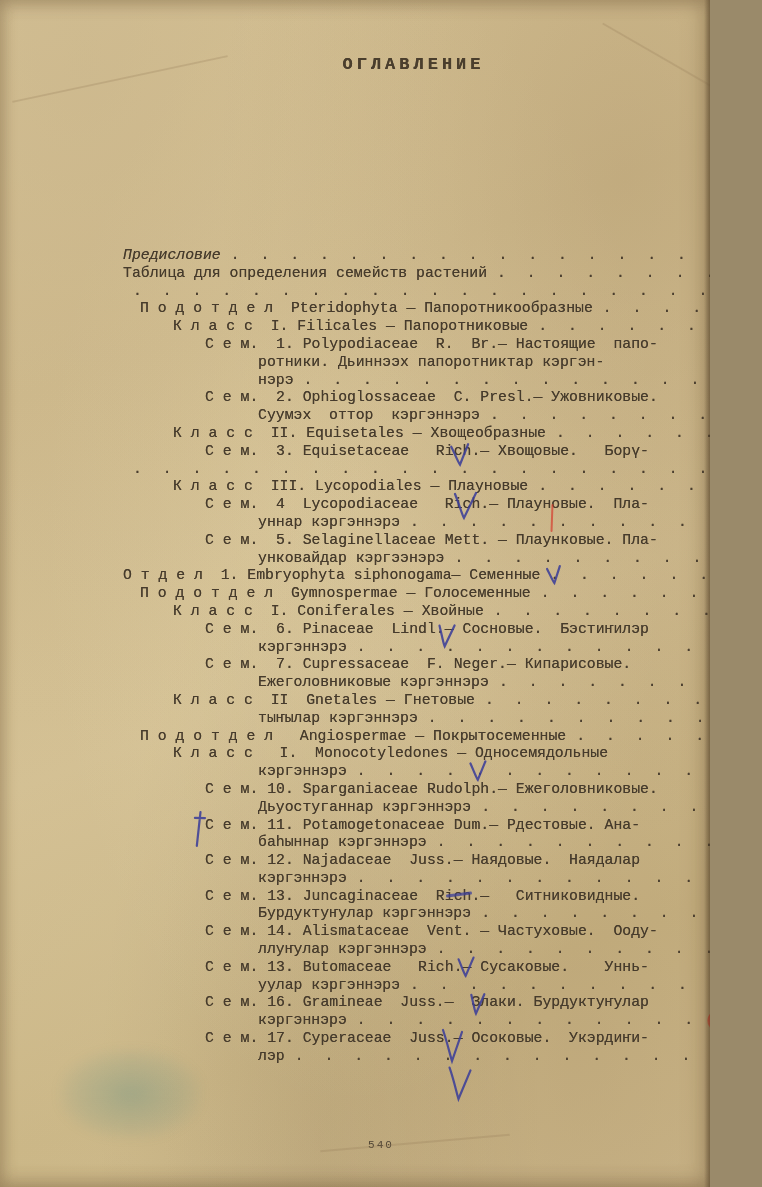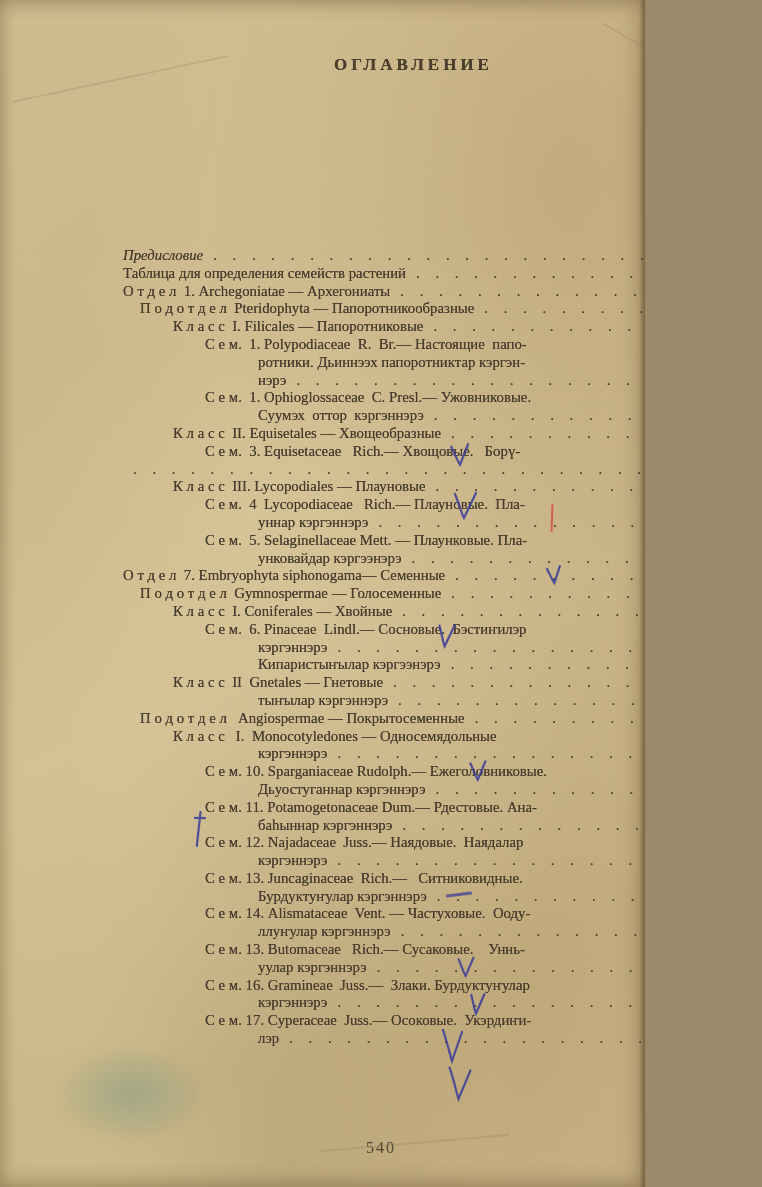--- a/index.html
+++ b/index.html
@@ -1,20 +1,20 @@
 <!DOCTYPE html>
 <html><head>
 <meta charset="utf-8">
 <style>
   html,body{margin:0;padding:0;background:#9a8a6a;}
   .page{
     position:relative;
-    width:645px;height:1187px;
+    width:710px;height:1187px;
     overflow:hidden;
-    font-family:Liberation Serif, serif;
+    font-family:Liberation Mono, monospace;
     color:#463b2c;
     background:
       radial-gradient(ellipse at 12% 6%, rgba(196,176,136,.40), transparent 42%),
       radial-gradient(ellipse at 88% 15%, rgba(158,132,92,.28), transparent 46%),
       radial-gradient(ellipse at 50% 45%, rgba(233,219,178,.30), transparent 62%),
       radial-gradient(ellipse at 82% 88%, rgba(163,138,98,.30), transparent 52%),
       radial-gradient(ellipse at 20% 78%, rgba(210,194,152,.30), transparent 48%),
       radial-gradient(ellipse at 45% 96%, rgba(150,128,92,.25), transparent 40%),
       linear-gradient(160deg,#d6c295 0%,#cfba8c 28%,#d4c093 55%,#cab584 80%,#cfba8d 100%);
     box-shadow:
@@ -51,21 +51,21 @@
   .entry.lv-sem    .line.cont .text{padding-left:135px;}
   .entry.it .line:first-child .text{font-style:italic;}
   .leader{
     flex:1;overflow:hidden;white-space:nowrap;
     letter-spacing:6px;padding-left:10px;color:#4a3e2f;
   }
   .leader.hidden{visibility:hidden;}
   .pageno{min-width:32px;text-align:right;font-size:15px;}
   .footer{
     position:absolute;top:1139px;left:0;width:762px;text-align:center;
-    font-size:16px;letter-spacing:2px;color:#4f4434;
+    font-size:11px;letter-spacing:2px;color:#4f4434;
   }
   .ann{position:absolute;pointer-events:none;}
   .ann svg{display:block;overflow:visible;}
   .ann-ellipse{border:2px solid rgba(205,58,43,.8);border-radius:50%;}
   .ann-scribble{border:2px solid rgba(205,58,43,.75);border-radius:50%;}
   .ann-scribble::before{
     content:"";position:absolute;left:-3px;top:2px;right:-1px;bottom:-4px;
     border:1.5px solid rgba(205,58,43,.6);border-radius:50%;transform:rotate(9deg);
   }
   .ann-roundrect{border:2px solid rgba(205,58,43,.78);border-radius:9px;}
@@ -84,35 +84,35 @@
 <div class="page">
   <div class="title">ОГЛАВЛЕНИЕ</div>
   <div class="toc" id="toc">
       <div class="entry lv-top it">
         <div class="line last"><span class="text">Предисловие</span><span class="leader">. . . . . . . . . . . . . . . . . . . . . . . . . . . . . . . . . . . . . . . . . . . . . . . . . . . . . . . . . . . .</span><span class="pageno">3</span></div>
       </div>
       <div class="entry lv-top">
         <div class="line last"><span class="text">Таблица для определения семейств растений</span><span class="leader">. . . . . . . . . . . . . . . . . . . . . . . . . . . . . . . . . . . . . . . . . . . . . . . . . . . . . . . . . . . .</span><span class="pageno">6</span></div>
       </div>
       <div class="entry lv-otdel">
-        <div class="line last"><span class="text">О т д е л  1. Archegoniatae — Архегониаты</span><span class="leader">. . . . . . . . . . . . . . . . . . . . . . . . . . . . . . . . . . . . . . . . . . . . . . . . . . . . . . . . . . . .</span><span class="pageno">18</span></div>
+        <div class="line last"><span class="leader">. . . . . . . . . . . . . . . . . . . . . . . . . . . . . . . . . . . . . . . . . . . . . . . . . . . . . . . . . . . .</span><span class="pageno">18</span></div>
       </div>
       <div class="entry lv-podotdel">
         <div class="line last"><span class="text">П о д о т д е л  Pteridophyta — Папоротникообразные</span><span class="leader">. . . . . . . . . . . . . . . . . . . . . . . . . . . . . . . . . . . . . . . . . . . . . . . . . . . . . . . . . . . .</span><span class="pageno">18</span></div>
       </div>
       <div class="entry lv-klass">
         <div class="line last"><span class="text">К л а с с  I. Filicales — Папоротниковые</span><span class="leader">. . . . . . . . . . . . . . . . . . . . . . . . . . . . . . . . . . . . . . . . . . . . . . . . . . . . . . . . . . . .</span><span class="pageno">18</span></div>
       </div>
       <div class="entry lv-sem">
         <div class="line"><span class="text">С е м.  1. Polypodiaceae  R.  Br.— Настоящие  папо-</span></div>
         <div class="line cont"><span class="text">ротники. Дьиннээх папоротниктар кэргэн-</span></div>
         <div class="line cont last"><span class="text">нэрэ</span><span class="leader">. . . . . . . . . . . . . . . . . . . . . . . . . . . . . . . . . . . . . . . . . . . . . . . . . . . . . . . . . . . .</span><span class="pageno">18</span></div>
       </div>
       <div class="entry lv-sem">
-        <div class="line"><span class="text">С е м.  1. Ophioglossaceae  C. Presl.— Ужовниковые.</span></div>
+        <div class="line"><span class="text">С е м.  2. Ophioglossaceae  C. Presl.— Ужовниковые.</span></div>
         <div class="line cont last"><span class="text">Суумэх  оттор  кэргэннэрэ</span><span class="leader">. . . . . . . . . . . . . . . . . . . . . . . . . . . . . . . . . . . . . . . . . . . . . . . . . . . . . . . . . . . .</span><span class="pageno">24</span></div>
       </div>
       <div class="entry lv-klass">
         <div class="line last"><span class="text">К л а с с  II. Equisetales — Хвощеобразные</span><span class="leader">. . . . . . . . . . . . . . . . . . . . . . . . . . . . . . . . . . . . . . . . . . . . . . . . . . . . . . . . . . . .</span><span class="pageno">25</span></div>
       </div>
       <div class="entry lv-sem">
         <div class="line"><span class="text">С е м.  3. Equisetaceae   Rich.— Хвощовые.   Борү-</span></div>
         <div class="line cont last"><span class="leader">. . . . . . . . . . . . . . . . . . . . . . . . . . . . . . . . . . . . . . . . . . . . . . . . . . . . . . . . . . . .</span><span class="pageno">25</span></div>
       </div>
       <div class="entry lv-klass">
@@ -120,34 +120,35 @@
       </div>
       <div class="entry lv-sem">
         <div class="line"><span class="text">С е м.  4  Lycopodiaceae   Rich.— Плауновые.  Пла-</span></div>
         <div class="line cont last"><span class="text">уннар кэргэннэрэ</span><span class="leader">. . . . . . . . . . . . . . . . . . . . . . . . . . . . . . . . . . . . . . . . . . . . . . . . . . . . . . . . . . . .</span><span class="pageno">27</span></div>
       </div>
       <div class="entry lv-sem">
         <div class="line"><span class="text">С е м.  5. Selaginellaceae Mett. — Плаунковые. Пла-</span></div>
         <div class="line cont last"><span class="text">унковайдар кэргээнэрэ</span><span class="leader">. . . . . . . . . . . . . . . . . . . . . . . . . . . . . . . . . . . . . . . . . . . . . . . . . . . . . . . . . . . .</span><span class="pageno">29</span></div>
       </div>
       <div class="entry lv-otdel">
-        <div class="line last"><span class="text">О т д е л  7. Embryophyta siphonogama— Семенные</span><span class="leader">. . . . . . . . . . . . . . . . . . . . . . . . . . . . . . . . . . . . . . . . . . . . . . . . . . . . . . . . . . . .</span><span class="pageno">31</span></div>
+        <div class="line last"><span class="text">О т д е л  1. Embryophyta siphonogama— Семенные</span><span class="leader">. . . . . . . . . . . . . . . . . . . . . . . . . . . . . . . . . . . . . . . . . . . . . . . . . . . . . . . . . . . .</span><span class="pageno">31</span></div>
       </div>
       <div class="entry lv-podotdel">
         <div class="line last"><span class="text">П о д о т д е л  Gymnospermae — Голосеменные</span><span class="leader">. . . . . . . . . . . . . . . . . . . . . . . . . . . . . . . . . . . . . . . . . . . . . . . . . . . . . . . . . . . .</span><span class="pageno">31</span></div>
       </div>
       <div class="entry lv-klass">
         <div class="line last"><span class="text">К л а с с  I. Coniferales — Хвойные</span><span class="leader">. . . . . . . . . . . . . . . . . . . . . . . . . . . . . . . . . . . . . . . . . . . . . . . . . . . . . . . . . . . .</span><span class="pageno">31</span></div>
       </div>
       <div class="entry lv-sem">
         <div class="line"><span class="text">С е м.  6. Pinaceae  Lindl.— Сосновые.  Бэстиҥилэр</span></div>
         <div class="line cont last"><span class="text">кэргэннэрэ</span><span class="leader">. . . . . . . . . . . . . . . . . . . . . . . . . . . . . . . . . . . . . . . . . . . . . . . . . . . . . . . . . . . .</span><span class="pageno">31</span></div>
       </div>
       <div class="entry lv-sem">
-        <div class="line cont last"><span class="text">Кипаристыҥылар кэргээнэрэ</span><span class="leader">. . . . . . . . . . . . . . . . . . . . . . . . . . . . . . . . . . . . . . . . . . . . . . . . . . . . . . . . . . . .</span><span class="pageno">34</span></div>
+        <div class="line"><span class="text">С е м.  7. Cupressaceae  F. Neger.— Кипарисовые.</span></div>
+        <div class="line cont last"><span class="text">Ежеголовниковые кэргэннэрэ</span><span class="leader">. . . . . . . . . . . . . . . . . . . . . . . . . . . . . . . . . . . . . . . . . . . . . . . . . . . . . . . . . . . .</span><span class="pageno">34</span></div>
       </div>
       <div class="entry lv-klass">
         <div class="line last"><span class="text">К л а с с  II  Gnetales — Гнетовые</span><span class="leader">. . . . . . . . . . . . . . . . . . . . . . . . . . . . . . . . . . . . . . . . . . . . . . . . . . . . . . . . . . . .</span><span class="pageno">35</span></div>
       </div>
       <div class="entry lv-sem">
         <div class="line cont last"><span class="text">тыҥылар кэргэннэрэ</span><span class="leader">. . . . . . . . . . . . . . . . . . . . . . . . . . . . . . . . . . . . . . . . . . . . . . . . . . . . . . . . . . . .</span><span class="pageno">35</span></div>
       </div>
       <div class="entry lv-podotdel">
         <div class="line last"><span class="text">П о д о т д е л   Angiospermae — Покрытосеменные</span><span class="leader">. . . . . . . . . . . . . . . . . . . . . . . . . . . . . . . . . . . . . . . . . . . . . . . . . . . . . . . . . . . .</span><span class="pageno">35</span></div>
       </div>

